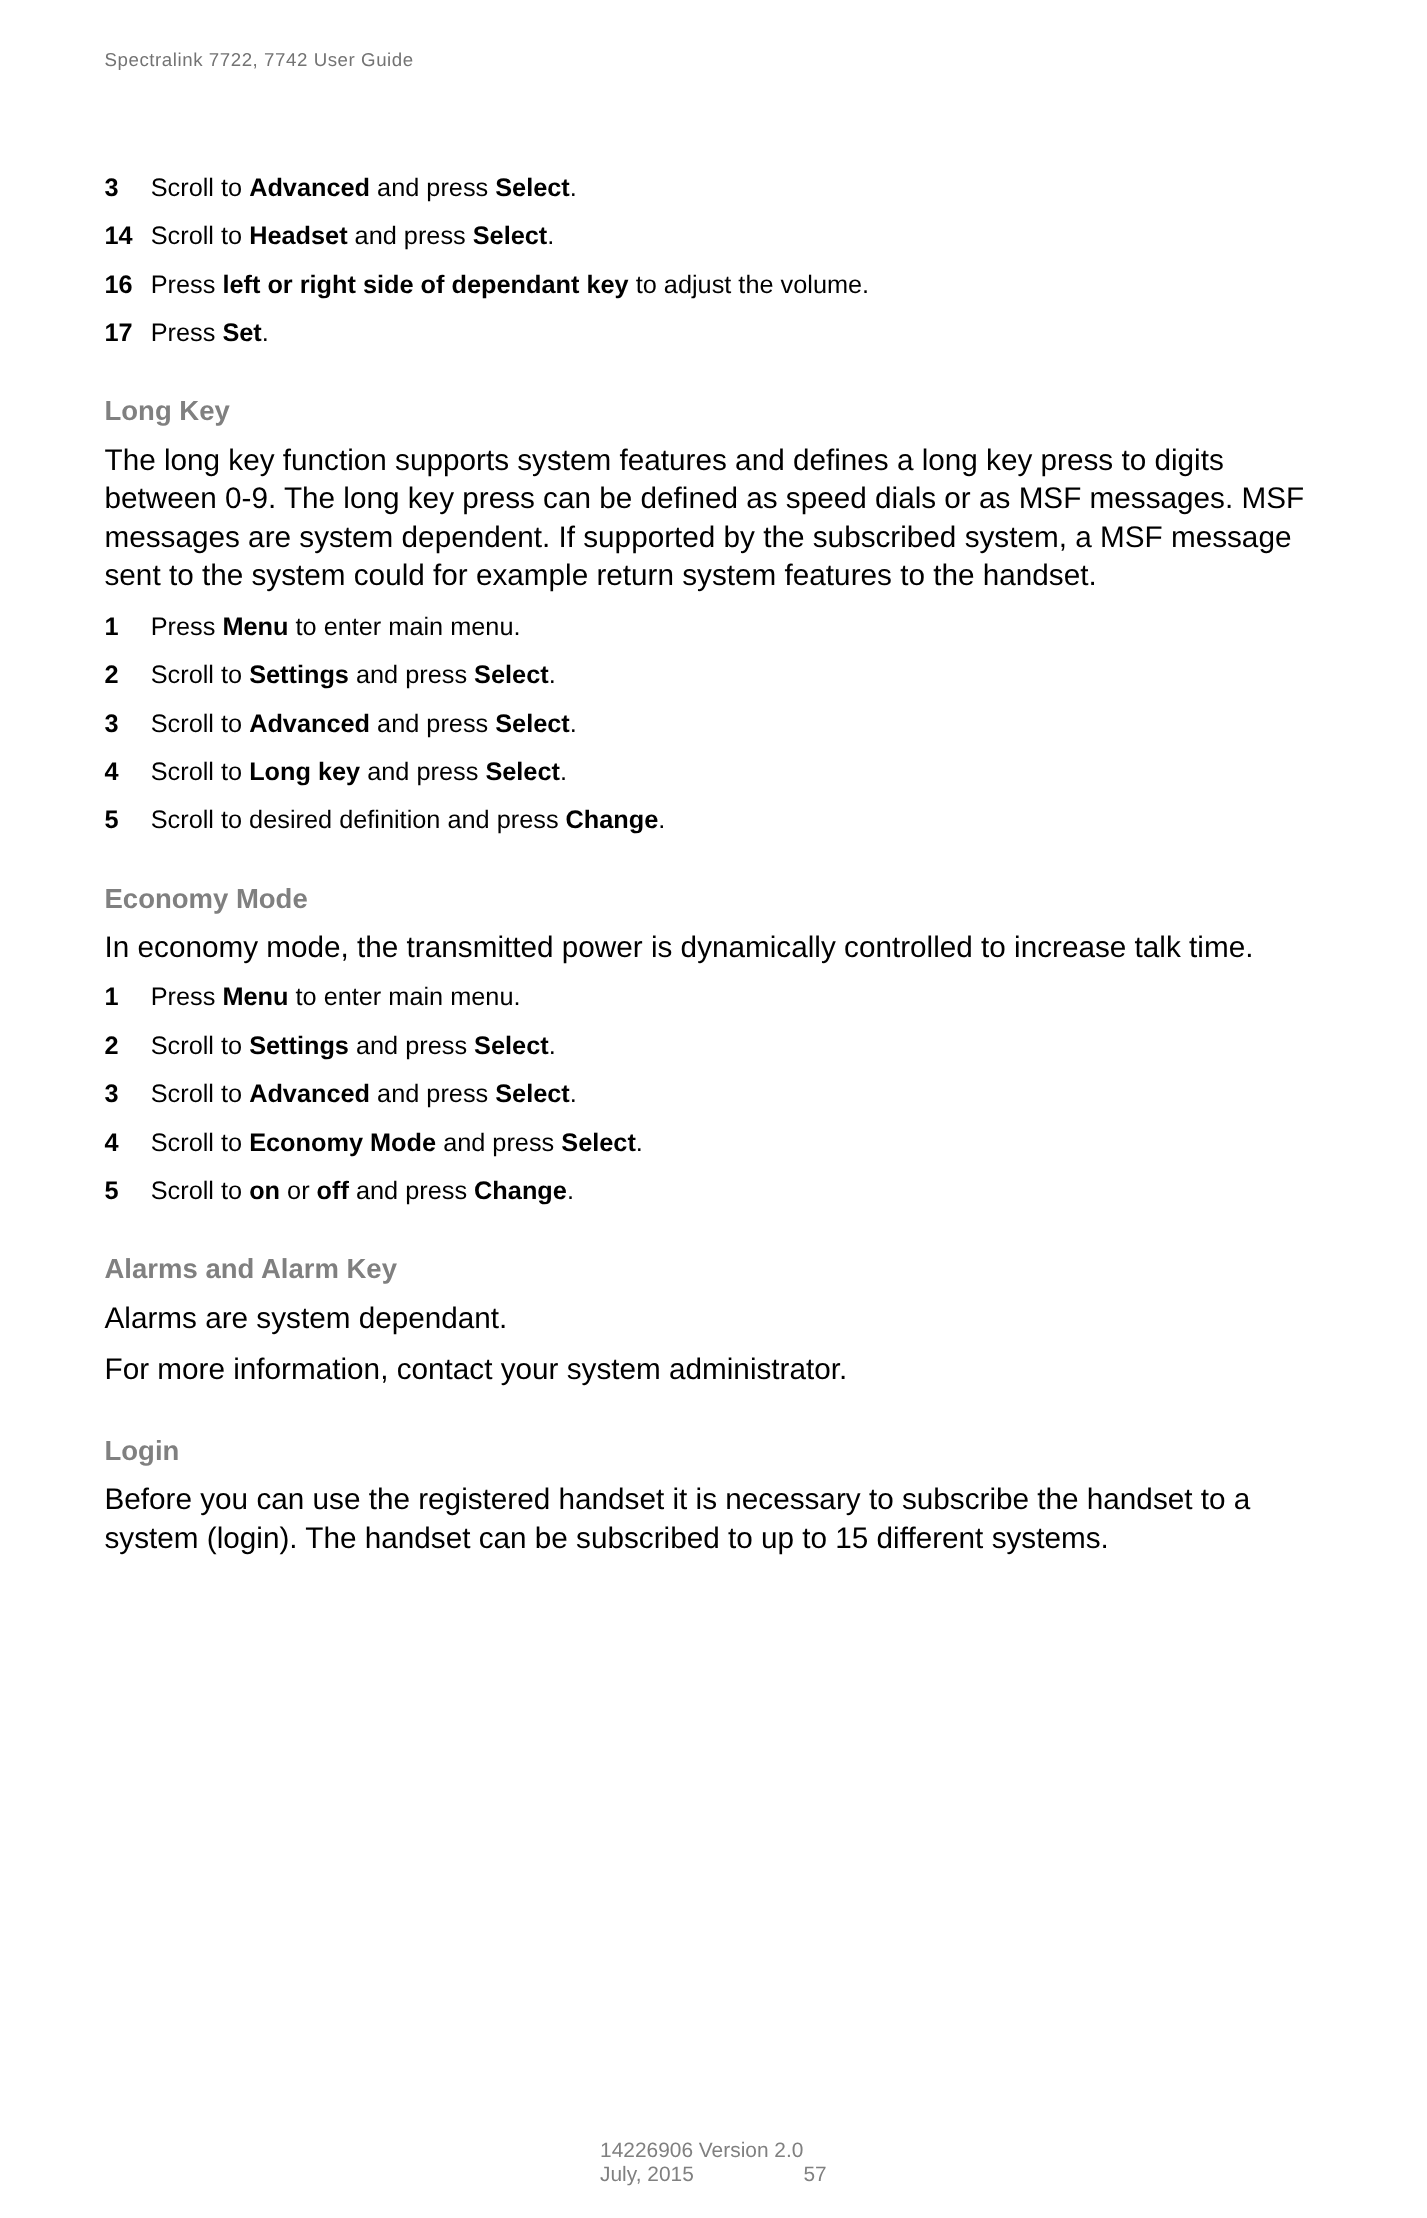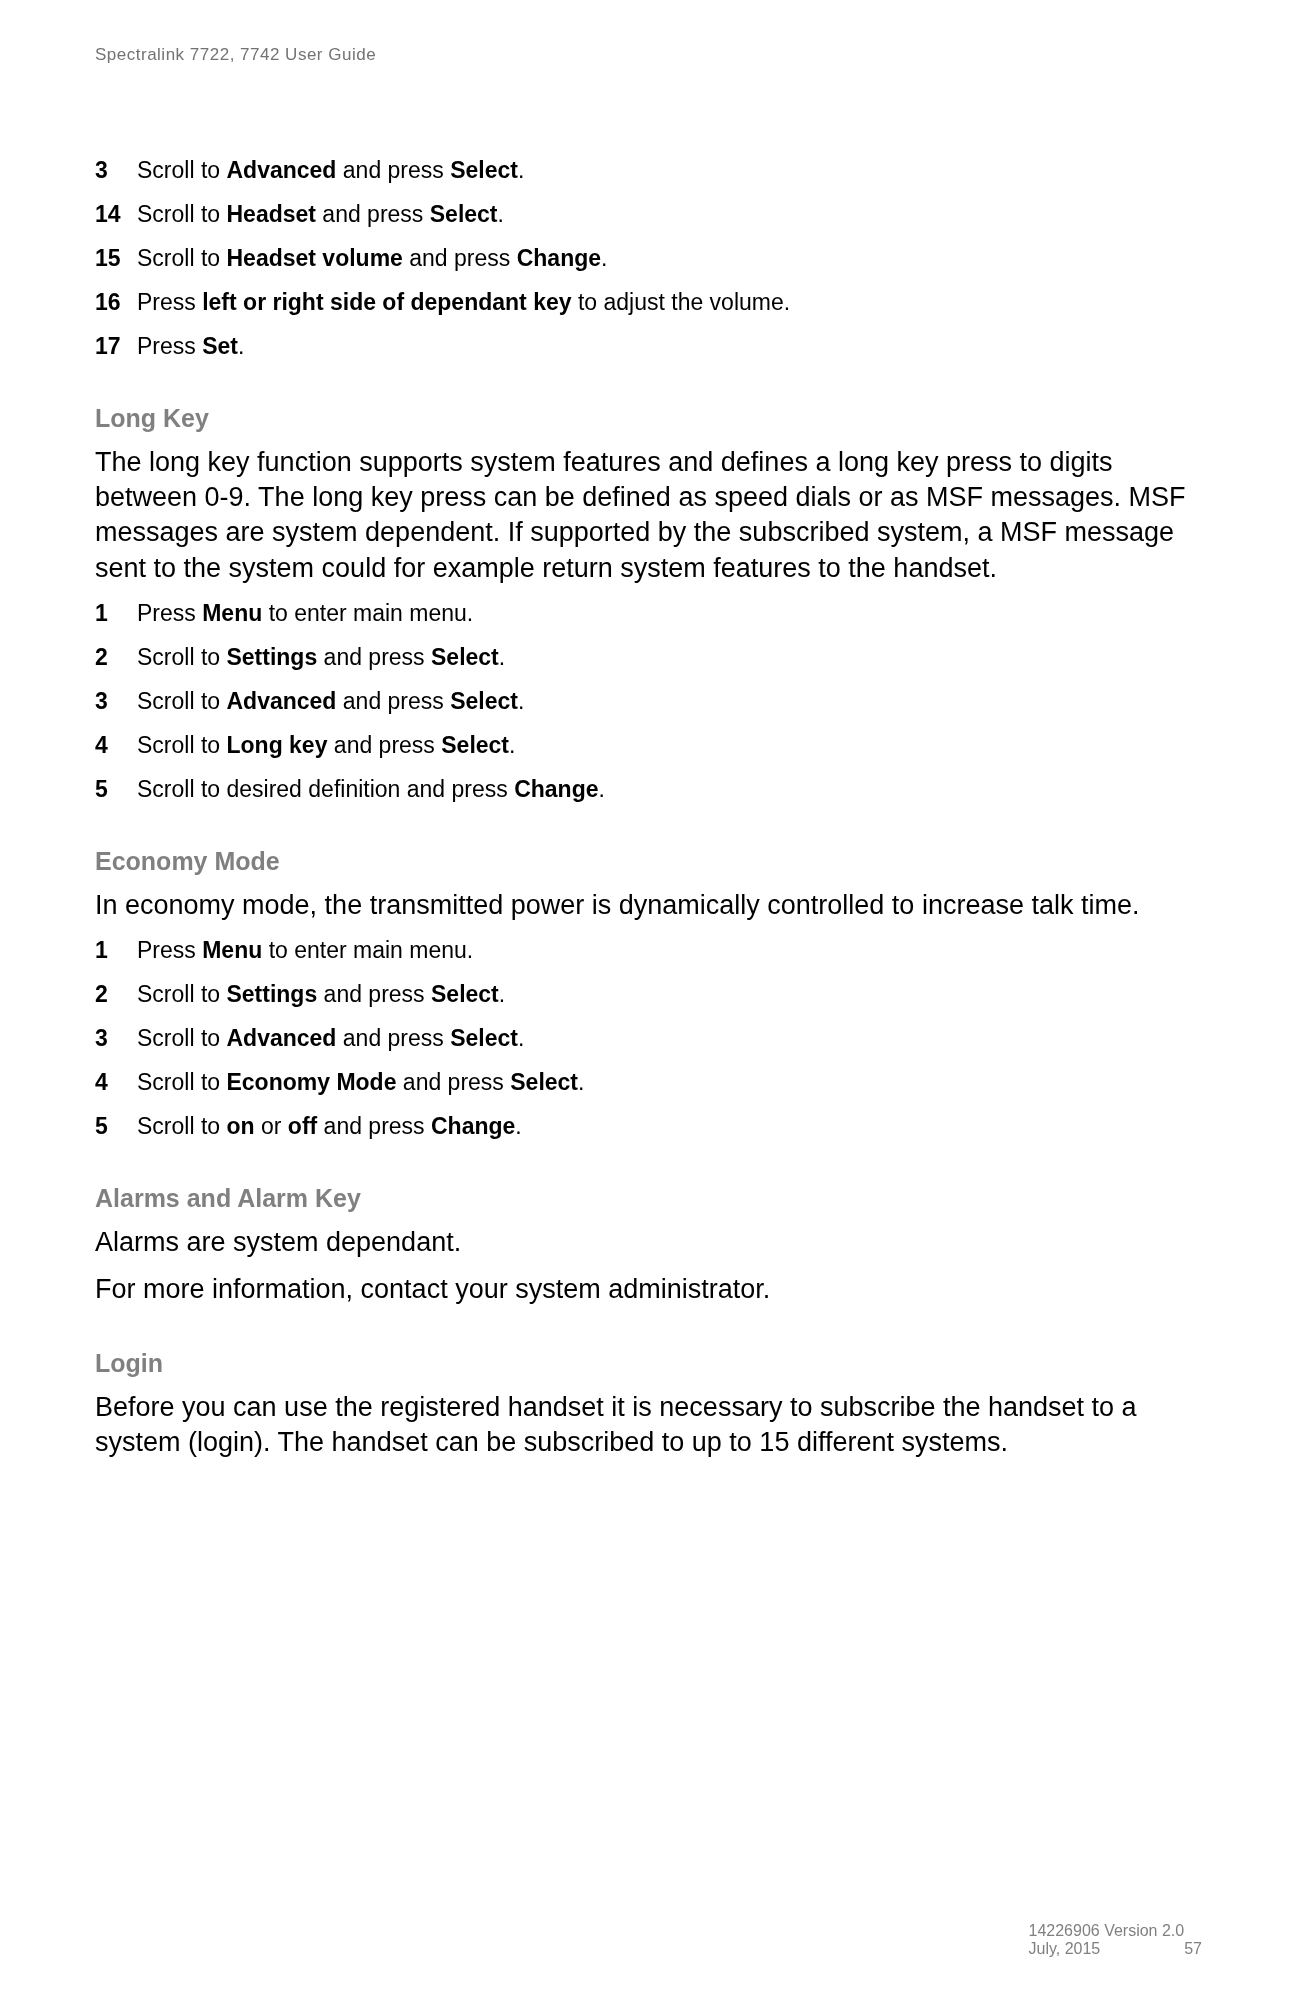--- a/index.html
+++ b/index.html
@@ -55,26 +55,26 @@
       margin-top: 36px;
       margin-bottom: 14px;
     }
     .para {
       font-size: 27px;
       line-height: 1.3;
       margin-bottom: 12px;
     }
     .footer {
       position: absolute;
-      bottom: 58px;
+      bottom: 27px;
       left: 95px;
       right: 95px;
       display: flex;
-      justify-content: flex-end;
-      font-size: 16px;
+      justify-content: center;
+      font-size: 19px;
       color: #808080;
     }
     .footer-left {
       display: flex;
       flex-direction: column;
     }
     .footer-right {
       align-self: flex-end;
     }
   </style>
@@ -85,24 +85,20 @@
   <div class="header">Spectralink 7722, 7742  User Guide</div>
 
   <div id="steps-continued">
       <div class="ol-item">
         <div class="ol-num">3</div>
         <div class="ol-text">Scroll to <b>Advanced</b> and press <b>Select</b>.</div>
       </div>
       <div class="ol-item">
         <div class="ol-num">14</div>
         <div class="ol-text">Scroll to <b>Headset</b> and press <b>Select</b>.</div>
-      </div>
-      <div class="ol-item">
-        <div class="ol-num">15</div>
-        <div class="ol-text">Scroll to <b>Headset volume</b> and press <b>Change</b>.</div>
       </div>
       <div class="ol-item">
         <div class="ol-num">16</div>
         <div class="ol-text">Press <b>left or right side of dependant key</b> to adjust the volume.</div>
       </div>
       <div class="ol-item">
         <div class="ol-num">17</div>
         <div class="ol-text">Press <b>Set</b>.</div>
       </div>
     </div>

